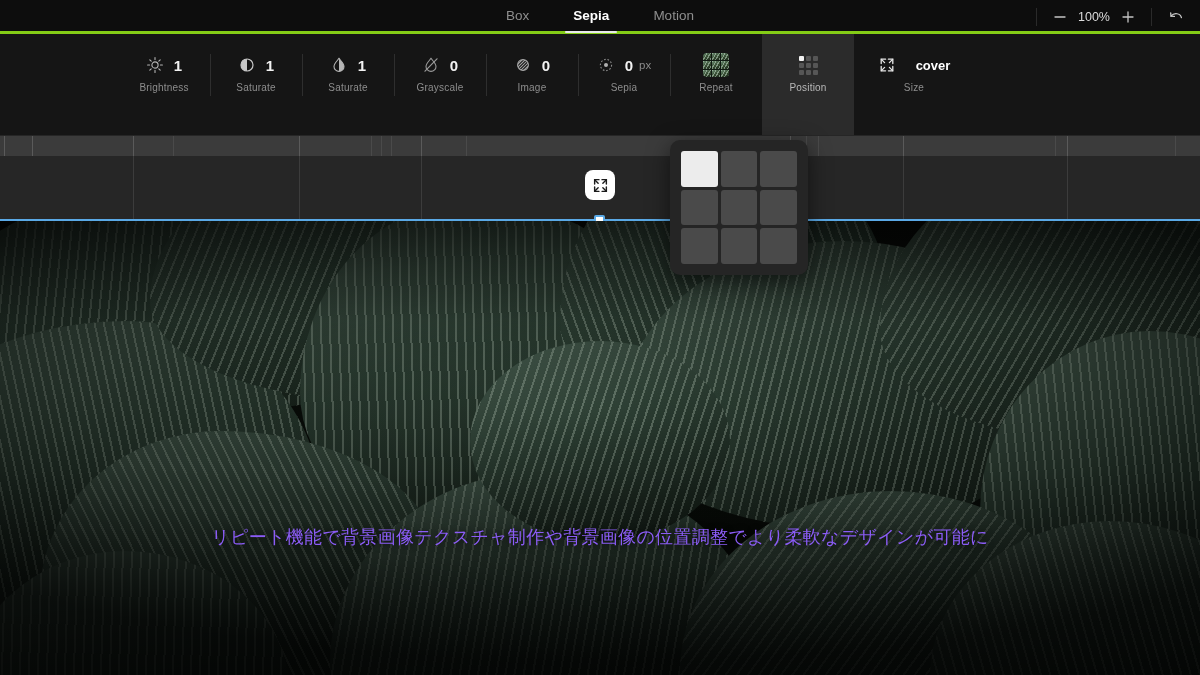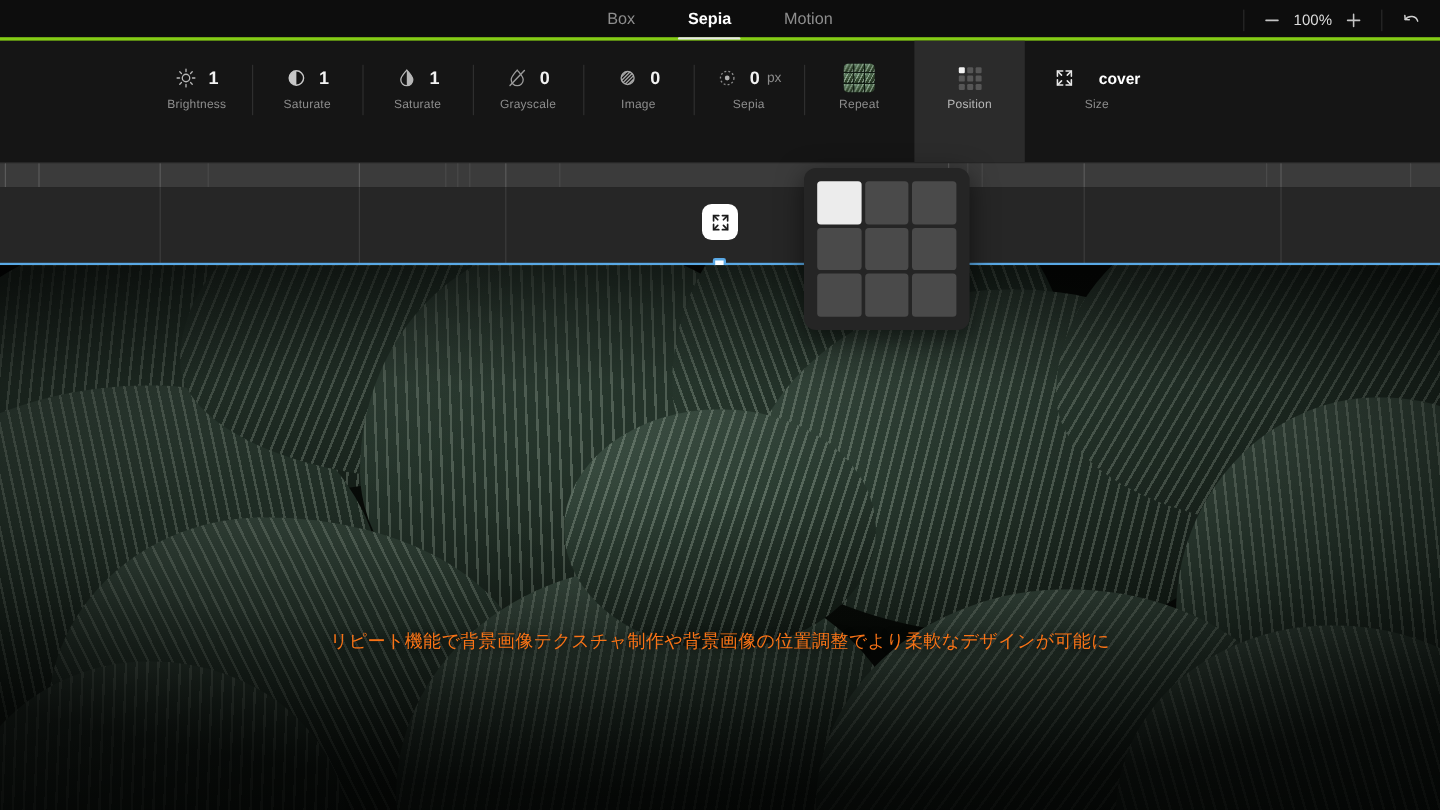--- a/index.html
+++ b/index.html
@@ -154,21 +154,21 @@
   .hero {
     position: absolute; left: 0; right: 0; top: 238px;
     text-align: center; padding: 0 60px;
   }
   .hero h1 {
     font-size: 35px; line-height: 1.34; color: #ffffff; font-weight: bold;
     letter-spacing: .5px;
     text-shadow: 0 2px 10px rgba(0,0,0,.75), 0 0 28px rgba(0,0,0,.6);
   }
   .hero p {
-    margin-top: 19px; font-size: 15px; color: #f97316; font-weight: normal;
+    margin-top: 19px; font-size: 18px; color: #8b5cf6; font-weight: normal;
     letter-spacing: .3px;
     text-shadow: 0 1px 7px rgba(0,0,0,.85);
   }
 </style>
 </head>
 <body>
 
 <div id="app">
 
   <div class="topbar">

